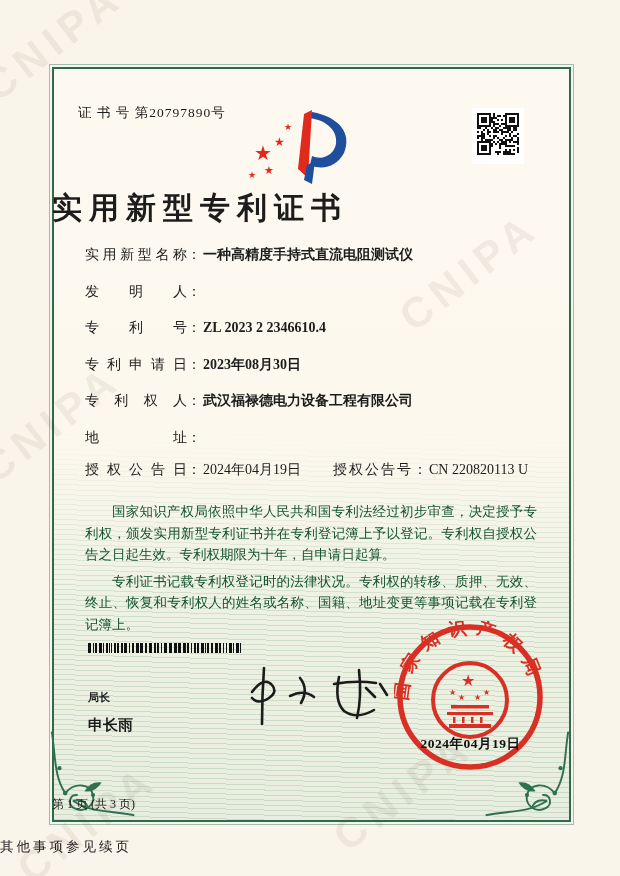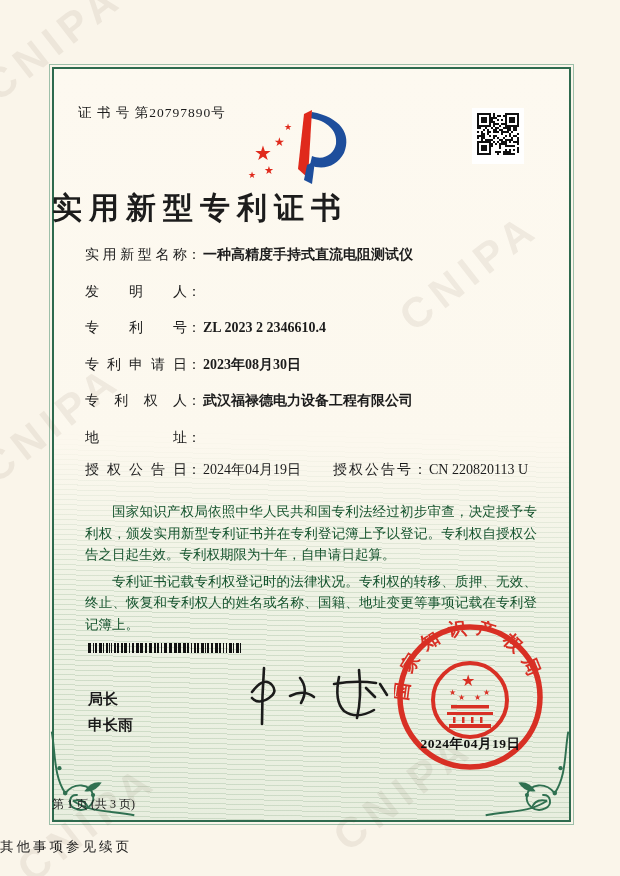--- a/index.html
+++ b/index.html
@@ -46,21 +46,21 @@
   .flabel2{letter-spacing:2px;}
   
   .body-text{
     position:absolute;left:85px;top:501px;width:452px;z-index:4;
     font-size:13.5px;line-height:21.5px;color:#14532d;
     text-align:justify;
   }
   .body-text p{margin:0 0 5px 0;text-indent:2em;}
   
   .barcode{position:absolute;left:88px;top:643px;z-index:4;}
-  .signer-title{position:absolute;left:88px;top:690px;font-size:15px;font-weight:600;
+  .signer-title{position:absolute;left:88px;top:690px;font-size:11px;font-weight:600;
     font-family:Liberation Mono, monospace;z-index:4;}
   .signer-name{position:absolute;left:88px;top:716px;font-size:15px;font-weight:600;
     font-family:"Liberation Sans",sans-serif;z-index:4;}
   .signature{position:absolute;left:238px;top:662px;z-index:4;}
   
   .seal{position:absolute;left:394px;top:621px;z-index:5;opacity:.95;}
   .seal-date{
     position:absolute;left:398px;top:735px;width:145px;text-align:center;z-index:6;
     font-size:13.5px;font-weight:bold;color:#111;letter-spacing:.5px;
   }

